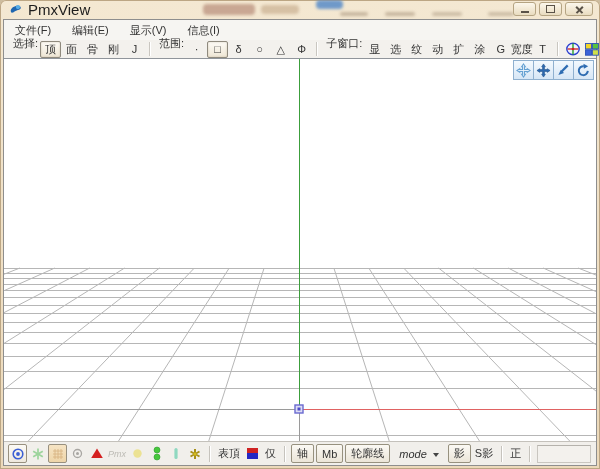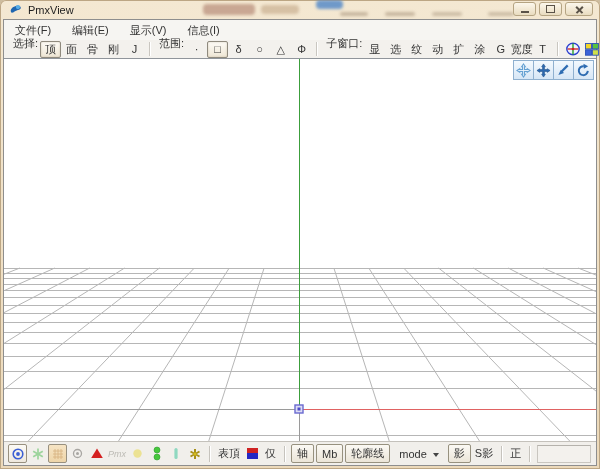--- a/index.html
+++ b/index.html
@@ -3,21 +3,21 @@
 <meta charset="utf-8">
 <style>
   html,body{margin:0;padding:0;}
   body{width:600px;height:469px;overflow:hidden;position:relative;
        font-family:"Liberation Sans","DejaVu Sans",sans-serif;background:#cdbc9e;}
   .window{position:absolute;inset:0;background:linear-gradient(#f4e8d2,#ecd9ba);
           border-radius:6px 6px 0 0;box-shadow:inset 0 0 0 1px #bca684;}
   
   .titlebar{position:relative;height:19px;display:flex;align-items:center;padding-left:8px;z-index:5;}
   .app-icon{width:15px;height:15px;flex:0 0 auto;}
-  .title-text{font-size:11px;color:#1d1d1d;margin-left:5px;}
+  .title-text{font-size:15px;color:#1d1d1d;margin-left:5px;}
   .blob{position:absolute;border-radius:4px;filter:blur(1.5px);}
   .b1{left:203px;top:4px;width:52px;height:11px;background:rgba(148,88,72,.45);}
   .b2{left:261px;top:5px;width:38px;height:9px;background:rgba(190,160,128,.55);}
   .b3{left:316px;top:0;width:27px;height:9px;background:#4f86c8;opacity:.8;}
   .b4{left:340px;top:12px;width:28px;height:4px;background:rgba(120,95,70,.35);}
   .b5{left:385px;top:12px;width:30px;height:4px;background:rgba(120,95,70,.35);}
   .b6{left:432px;top:12px;width:30px;height:4px;background:rgba(120,95,70,.30);}
   .b7{left:488px;top:12px;width:26px;height:4px;background:rgba(120,95,70,.30);}
   .caption{position:absolute;right:7px;top:2px;display:flex;gap:3px;}
   .cap-btn{width:21px;height:12px;border:1px solid #b5a483;border-radius:3px;
@@ -58,21 +58,21 @@
   .sicon{width:17px;height:17px;display:flex;align-items:center;justify-content:center;margin:0 1px;flex:0 0 auto;}
   .sframe{border:1px solid #98907f;border-radius:2px;background:linear-gradient(#fcfaf6,#eee8dd);}
   .sframe.tan{background:linear-gradient(#f6e4c4,#eed5a9);}
   .dim-text{font-style:italic;font-size:9px;color:#bdbbb5;margin:16px 2px;text-align:right;}
   .ssep{width:1px;height:16px;background:#c6c3bd;box-shadow:1px 0 0 #fff;margin:0 5px;flex:0 0 auto;}
   .slabel{margin:8px 3px;white-space:nowrap;}
   .swatch{width:11px;height:11px;margin:0 4px;flex:0 0 auto;
           background:linear-gradient(#cf2222 0 50%,#2427c4 50% 100%);}
   .stgl{height:17px;padding:0 5px;display:flex;align-items:center;border:1px solid #97917f;border-radius:2px;
         background:linear-gradient(#fbf9f4,#ebe5d8);margin:0 1px;white-space:nowrap;}
-  .mode{display:flex;align-items:center;padding:0 5px;margin:12px 3px;}
+  .mode{display:flex;align-items:center;padding:0 5px;margin:12px 3px;font-style:italic;}
   .mode-arrow{width:0;height:0;border-left:3.5px solid transparent;border-right:3.5px solid transparent;
               border-top:4px solid #444;margin-left:6px;margin-top:2px;}
   .sfill{flex:1 1 auto;height:16px;margin:0 2px;background:#f3f1ed;
          border:1px solid #c9c6c0;border-top-color:#b5b2ac;}
 </style>
 </head>
 <body>
 
 <div class="window">
 

